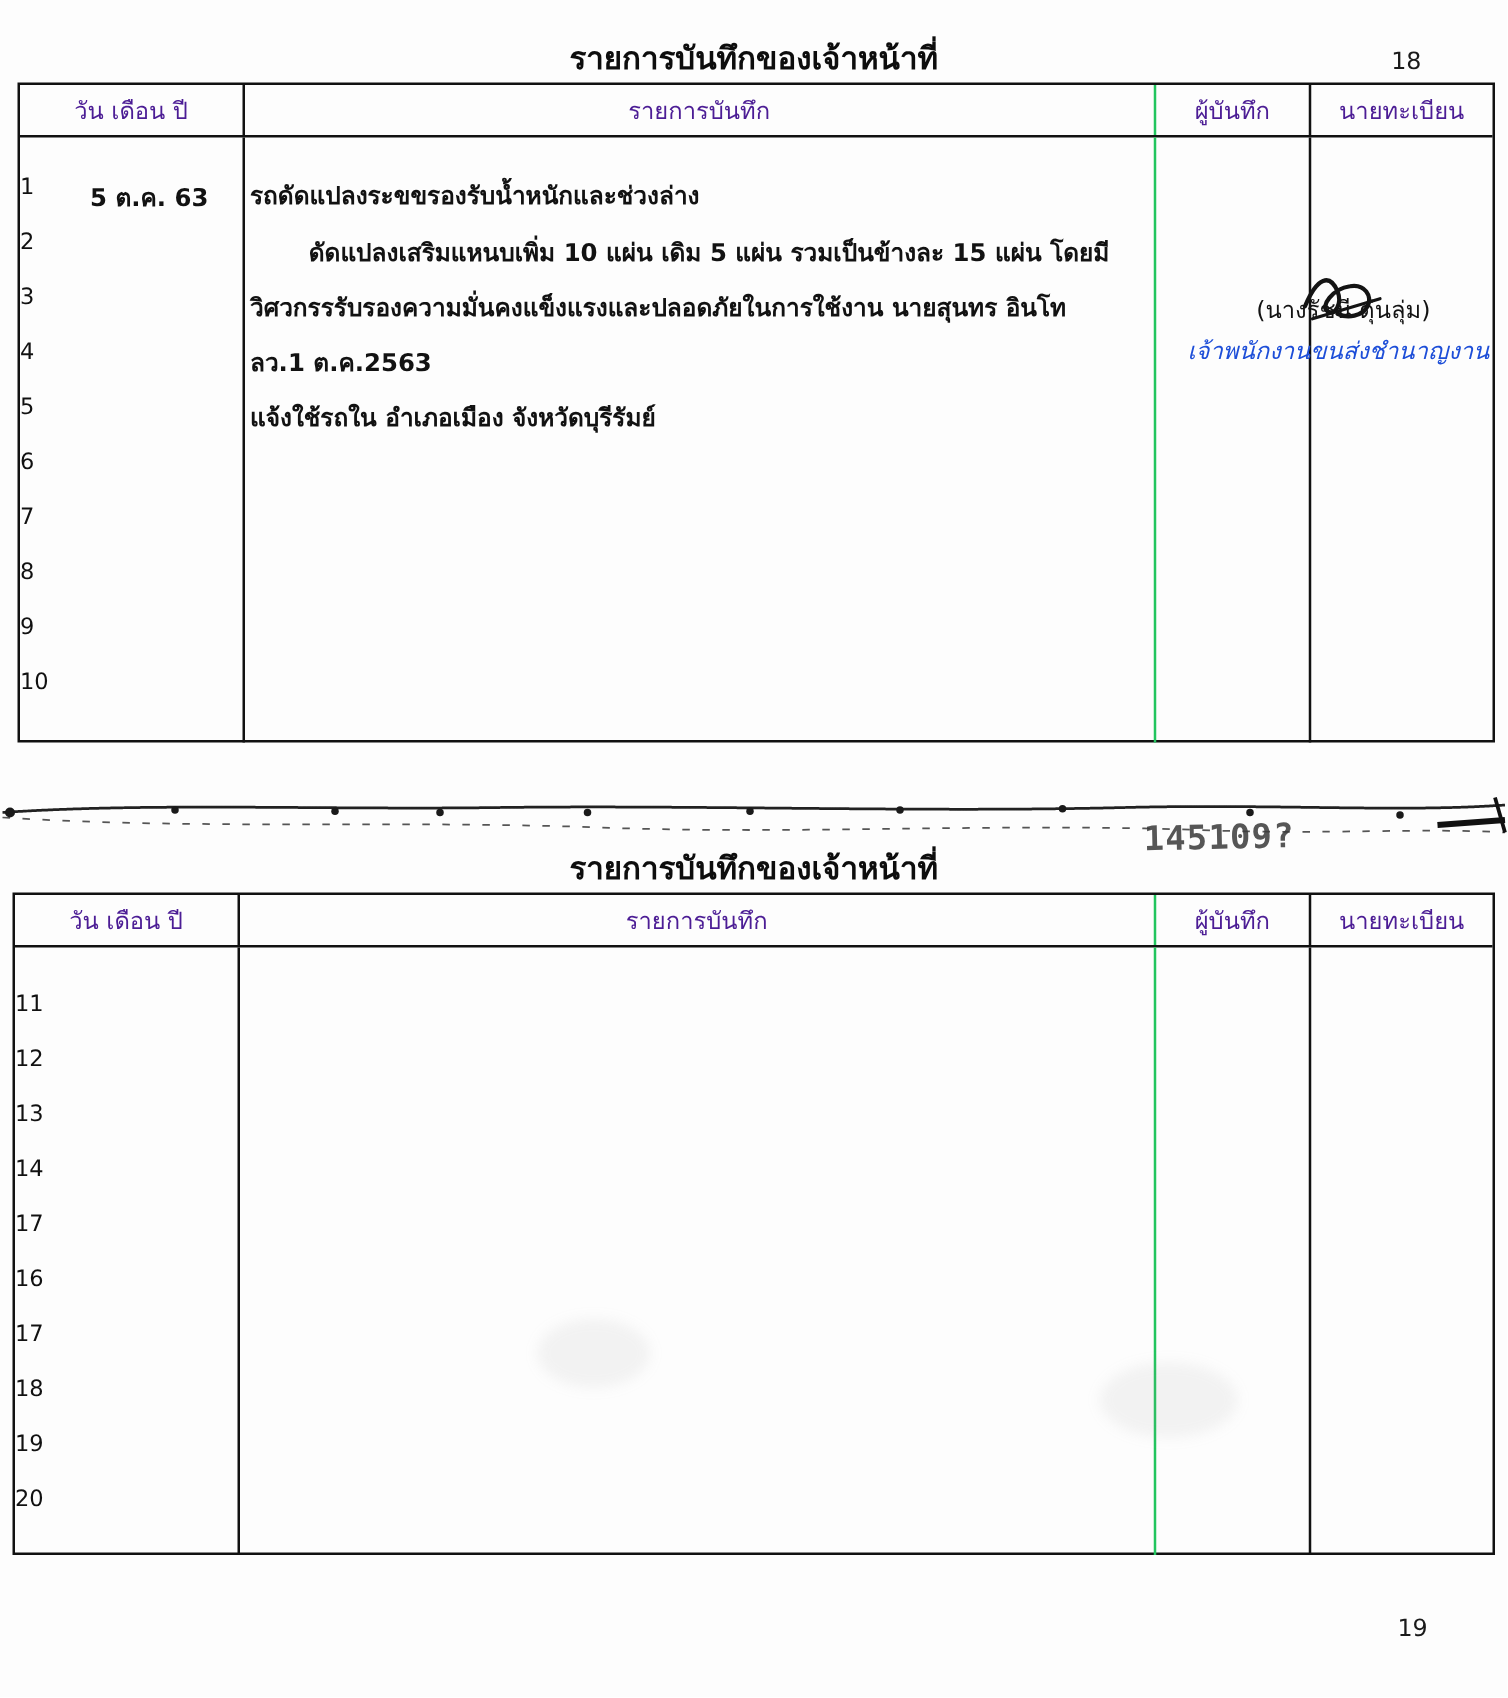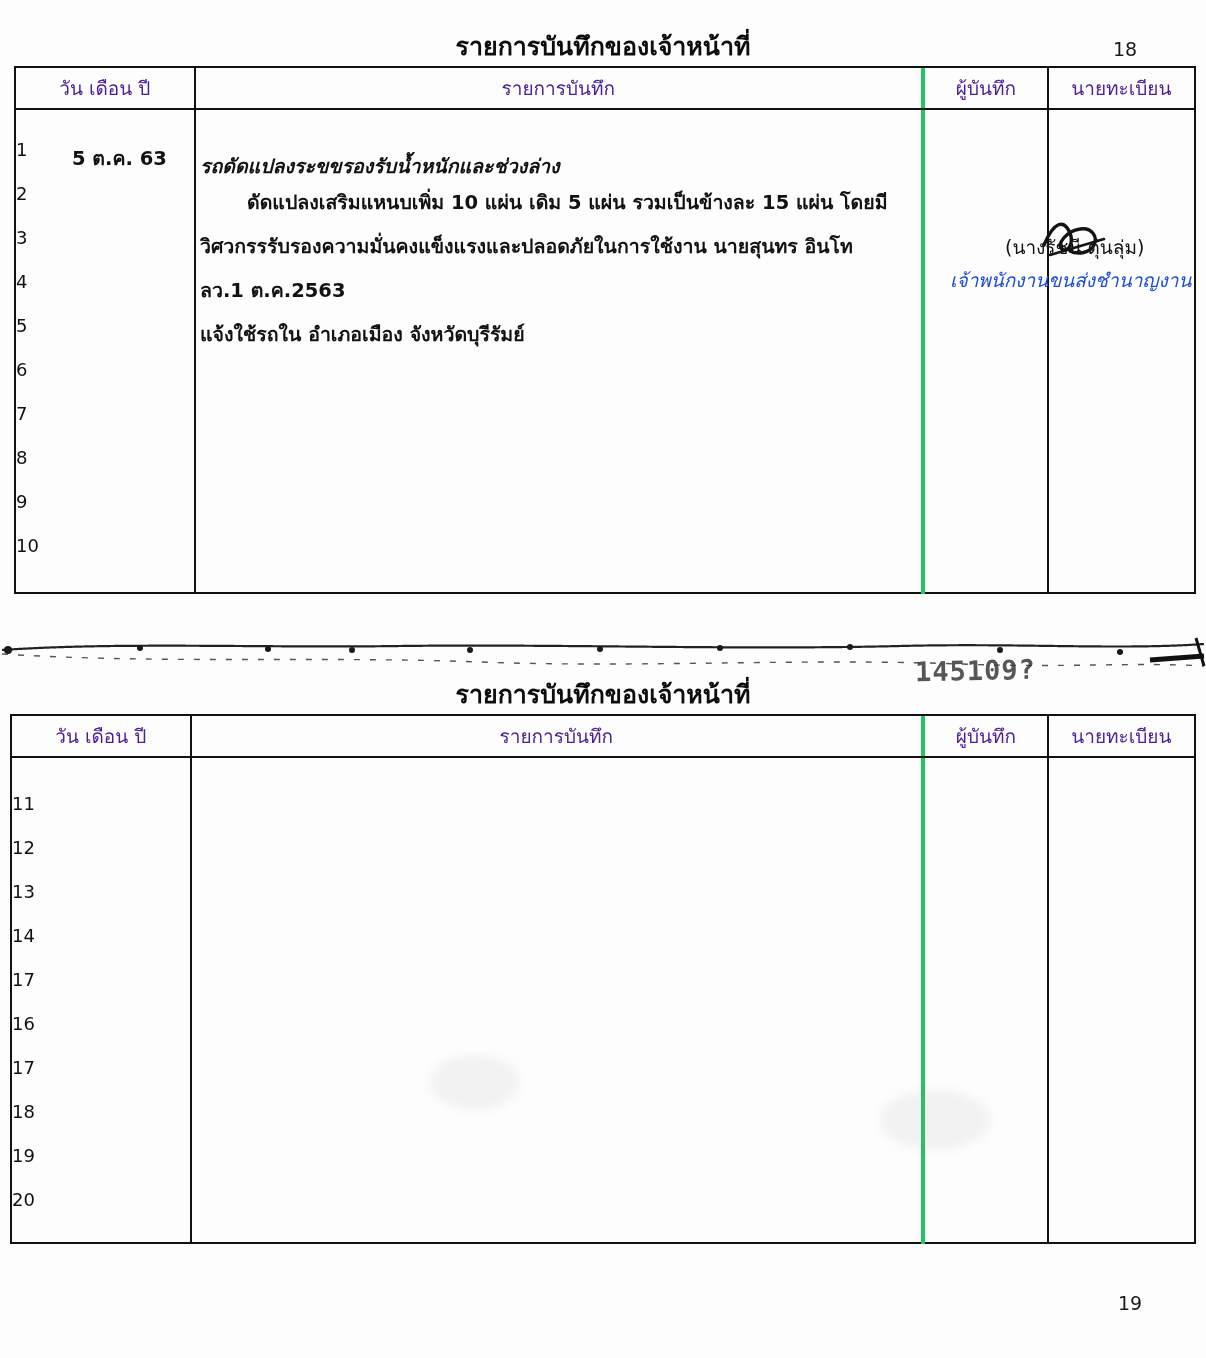--- a/index.html
+++ b/index.html
@@ -60,21 +60,21 @@
   }
   .tbl .hdr > div {
     display: flex;
     align-items: center;
     justify-content: center;
     font-size: 19px;
     box-sizing: border-box;
     color: #4c1d95;
   }
   .c-date   { width: 183px; border-right: 2px solid #111; }
-  .c-entry  { width: 743px; border-right: 4px solid #22c55e; }
+  .c-entry  { width: 743px; border-right: 2px solid #22c55e; }
   .c-rec    { width: 126px; border-right: 2px solid #111; }
   .c-reg    { width: 148px; }
 
   .tbl .body {
     display: flex;
     box-sizing: border-box;
   }
   .tbl .body > div {
     box-sizing: border-box;
     position: relative;
@@ -191,21 +191,21 @@
     <div>5</div>
     <div>6</div>
     <div>7</div>
     <div>8</div>
     <div>9</div>
     <div>10</div>
   </div>
 
   <div class="date-cell" style="top:143px; left:72px;">5 ต.ค. 63</div>
 
-  <div class="entrytext" style="top:151px; left:200px;font-style:italic;">รถดัดแปลงระขขรองรับน้ำหนักและช่วงล่าง</div>
+  <div class="entrytext" style="top:141px; left:200px;">รถดัดแปลงระขขรองรับน้ำหนักและช่วงล่าง</div>
   <div class="entrytext" style="top:187px; left:200px;margin-left:47px;">ดัดแปลงเสริมแหนบเพิ่ม 10 แผ่น เดิม 5 แผ่น รวมเป็นข้างละ 15 แผ่น โดยมี</div>
   <div class="entrytext" style="top:231px; left:200px;">วิศวกรรรับรองความมั่นคงแข็งแรงและปลอดภัยในการใช้งาน นายสุนทร อินโท</div>
   <div class="entrytext" style="top:275px; left:200px;">ลว.1 ต.ค.2563</div>
   <div class="entrytext" style="top:319px; left:200px;">แจ้งใช้รถใน อำเภอเมือง จังหวัดบุรีรัมย์</div>
 
   <div class="sig-name" style="top:232px; left:1005px;">(นางรัชนี ดุ่นลุ่ม)</div>
   <div class="sig-role" style="top:265px; left:950px;">เจ้าพนักงานขนส่งชำนาญงาน</div>
   <svg class="sig-scrawl" style="top:215px; left:1040px;" viewBox="0 0 70 46">
     <path d="M4 30 C14 6, 24 4, 30 18 C34 28, 28 38, 22 34 C16 30, 26 16, 40 14 C52 12, 58 22, 54 30 C50 38, 38 40, 30 36" fill="none" stroke="#141414" stroke-width="3.4" stroke-linecap="round"></path>
     <path d="M10 40 L64 24" fill="none" stroke="#141414" stroke-width="2.6" stroke-linecap="round"></path>

